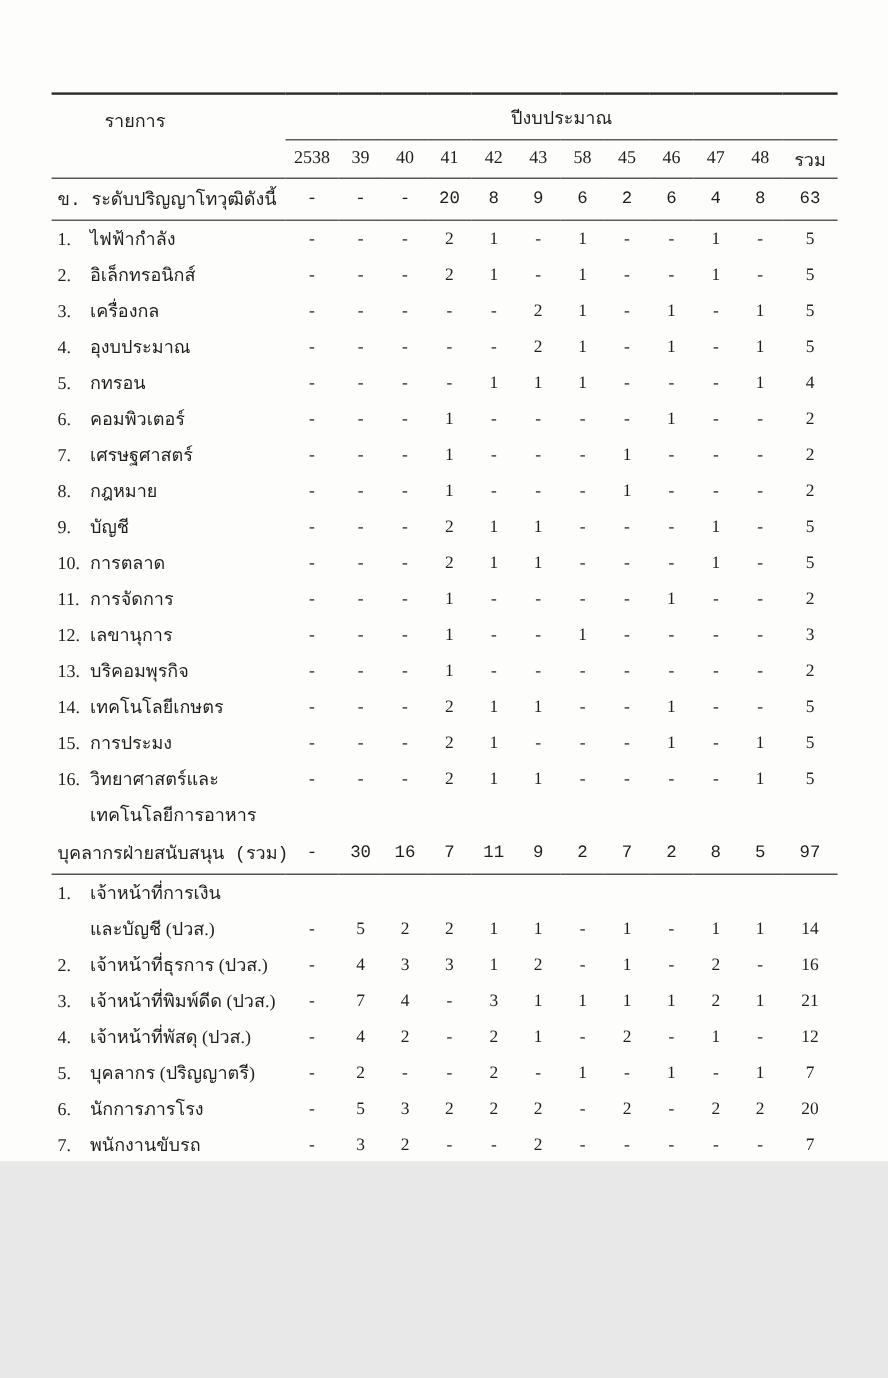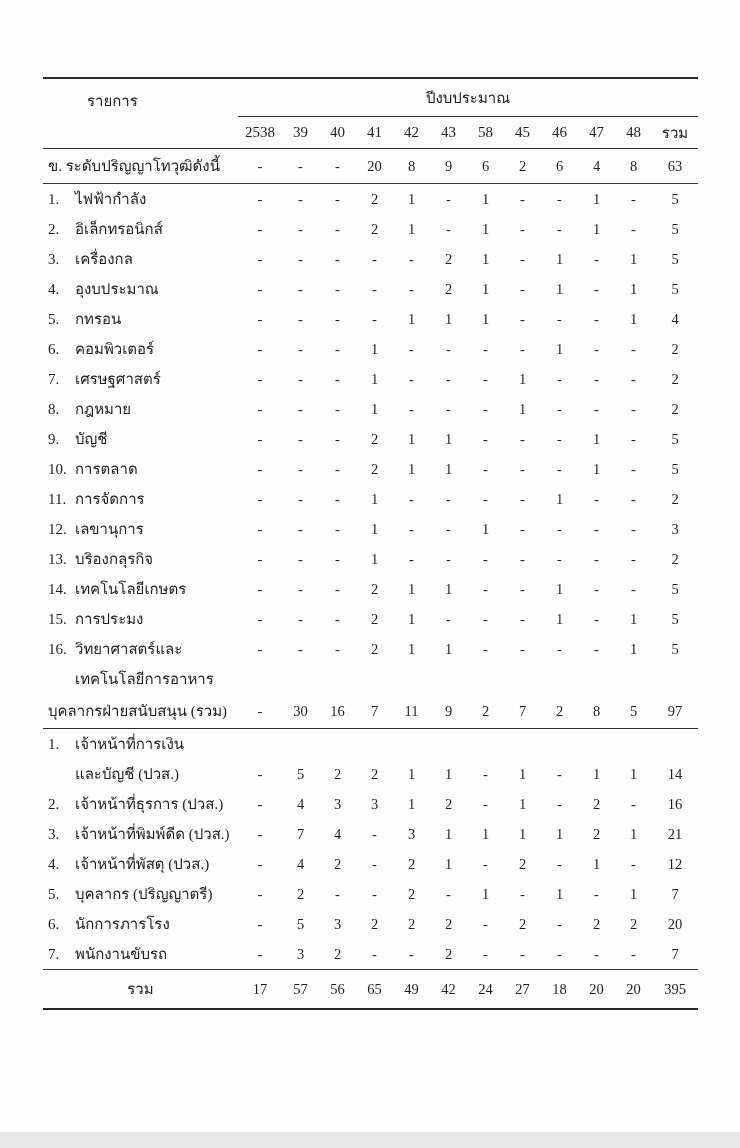--- a/index.html
+++ b/index.html
@@ -4,21 +4,21 @@
 <style>
   html, body {
     margin: 0;
     padding: 0;
     background: #e8e8e8;
     font-family: "Liberation Serif", "DejaVu Serif", serif;
   }
   .page {
     position: relative;
     width: 740px;
-    height: 1132px;
+    height: 968px;
     background: #fdfdfb;
     color: #1f1f1f;
     overflow: hidden;
   }
   table.doc-table {
     position: absolute;
     left: 43px;
     top: 77px;
     width: 655px;
     border-collapse: collapse;
@@ -58,21 +58,21 @@
     border-bottom: 1.5px solid #2e2e2e;
   }
 
   tbody td {
     height: 30px;
     padding: 0;
     text-align: center;
     vertical-align: middle;
     font-size: 14.5px;
   }
-  tbody tr.group-line td { height: 34px; }
+  tbody tr.group-line td { height: 34px; font-family: Liberation Mono, monospace; }
   tbody td.item {
     text-align: left;
     white-space: nowrap;
     padding-left: 5px;
     font-size: 15px;
   }
   tbody td.item .num {
     display: inline-block;
     width: 27px;
   }
@@ -322,21 +322,21 @@
           <td>-</td>
           <td>-</td>
           <td>1</td>
           <td>-</td>
           <td>-</td>
           <td>-</td>
           <td>-</td>
           <td>3</td>
         </tr>
         <tr>
-          <td class="item"><span class="num">13.</span><span>บริองกลุรกิจ</span></td>
+          <td class="item"><span class="num">13.</span><span>บริคอมพุรกิจ</span></td>
           <td>-</td>
           <td>-</td>
           <td>-</td>
           <td>1</td>
           <td>-</td>
           <td>-</td>
           <td>-</td>
           <td>-</td>
           <td>-</td>
           <td>-</td>

